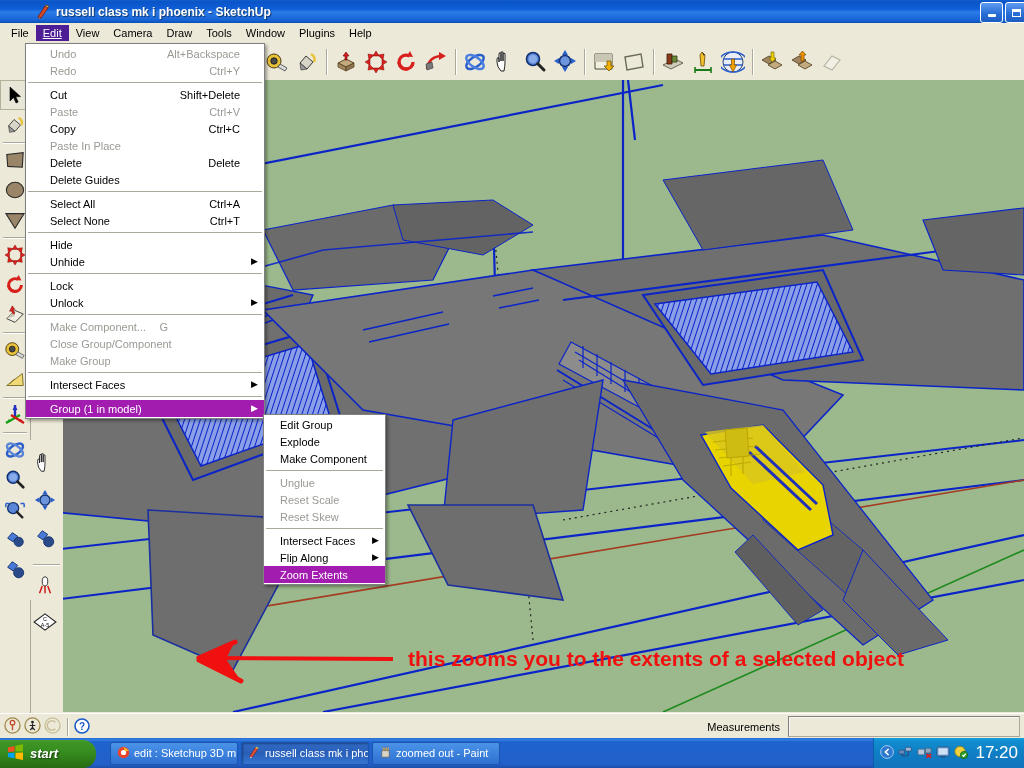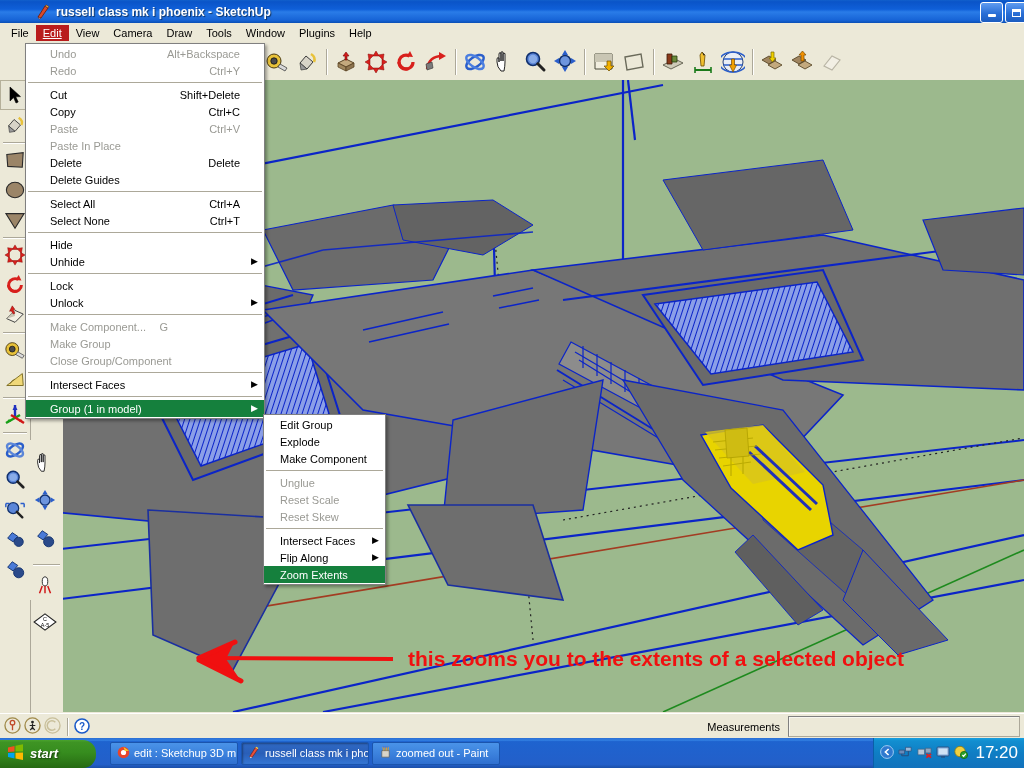--- a/index.html
+++ b/index.html
@@ -34,21 +34,21 @@
   .tb-btn.close{background:linear-gradient(to bottom,#f39a80,#e04a2a 45%,#c32c0e);}
   .tb-btn .glyph{line-height:1;}
 
   
   .menubar{
     position:absolute;left:0;top:23px;width:1024px;height:20px;
     background:#ece9d8;display:flex;align-items:center;padding-left:4px;
     border-bottom:0;
   }
   .menubar .mi{padding:2px 7px;color:#000;font-size:11px;cursor:default;}
-  .menubar .mi.open{background:#b91c1c;color:#fff;text-decoration:underline;}
+  .menubar .mi.open{background:#4c1d95;color:#fff;text-decoration:underline;}
 
   
   .toolbar-top{
     position:absolute;left:0;top:43px;width:1024px;height:37px;
     background:#ece9d8;border-bottom:1px solid #aca899;
     display:flex;align-items:center;
   }
   .tb-sep{width:1px;height:26px;background:#aca899;margin:0 4px;box-shadow:1px 0 0 #ffffff;}
   .tbtn{width:30px;height:30px;display:flex;align-items:center;justify-content:center;}
   .tbtn svg{display:block;}
@@ -129,21 +129,21 @@
   .menu{
     position:absolute;background:#fff;border:1px solid #808080;
     box-shadow:2px 2px 3px rgba(0,0,0,.35);
     padding:1px 0;font-size:11px;
   }
   .menu .row{
     height:17px;display:flex;align-items:center;position:relative;
     padding:0 0 0 24px;white-space:nowrap;color:#000;
   }
   .menu .row.disabled{color:#9a9a94;}
-  .menu .row.hl{background:#15803d;color:#fff;}
+  .menu .row.hl{background:#a21caf;color:#fff;}
   .menu .row .accel{position:absolute;right:24px;}
   .menu .row .arrow{position:absolute;right:6px;font-size:9px;line-height:1;}
   .menu .divider{height:1px;background:#aca899;margin:3px 2px 3px 2px;}
   #edit-menu{left:25px;top:43px;width:238px;}
   #group-submenu{left:263px;top:414px;width:121px;}
 
   
 </style>
 </head>
 <body>
@@ -627,27 +627,27 @@
     </div>
     <div class="row disabled">
       <span>Redo</span>
       <span class="accel">Ctrl+Y</span>
     </div>
     <div class="divider"></div>
     <div class="row">
       <span>Cut</span>
       <span class="accel">Shift+Delete</span>
     </div>
-    <div class="row">
-      <span>Copy</span>
-      <span class="accel">Ctrl+C</span>
-    </div>
     <div class="row disabled">
       <span>Paste</span>
       <span class="accel">Ctrl+V</span>
+    </div>
+    <div class="row">
+      <span>Copy</span>
+      <span class="accel">Ctrl+C</span>
     </div>
     <div class="row disabled">
       <span>Paste In Place</span>
     </div>
     <div class="row">
       <span>Delete</span>
       <span class="accel">Delete</span>
     </div>
     <div class="row">
       <span>Delete Guides</span>
@@ -676,24 +676,24 @@
     <div class="row">
       <span>Unlock</span>
       <span class="arrow">▶</span>
     </div>
     <div class="divider"></div>
     <div class="row disabled">
       <span>Make Component...</span>
       <span class="accel" style="right:96px;">G</span>
     </div>
     <div class="row disabled">
+      <span>Close Group/Component</span>
+    </div>
+    <div class="row disabled">
       <span>Make Group</span>
-    </div>
-    <div class="row disabled">
-      <span>Close Group/Component</span>
     </div>
     <div class="divider"></div>
     <div class="row">
       <span>Intersect Faces</span>
       <span class="arrow">▶</span>
     </div>
     <div class="divider"></div>
     <div class="row hl">
       <span>Group (1 in model)</span>
       <span class="arrow">▶</span>

